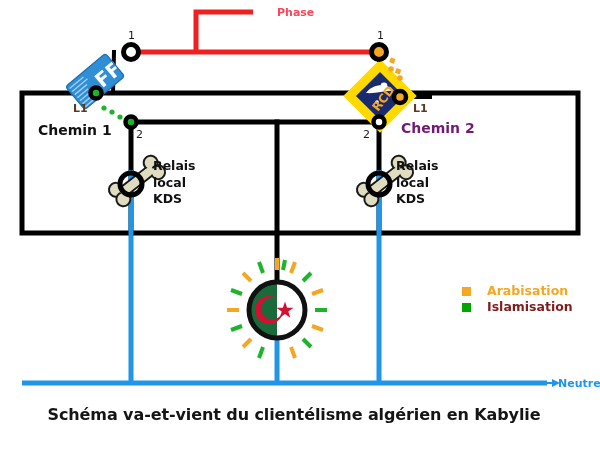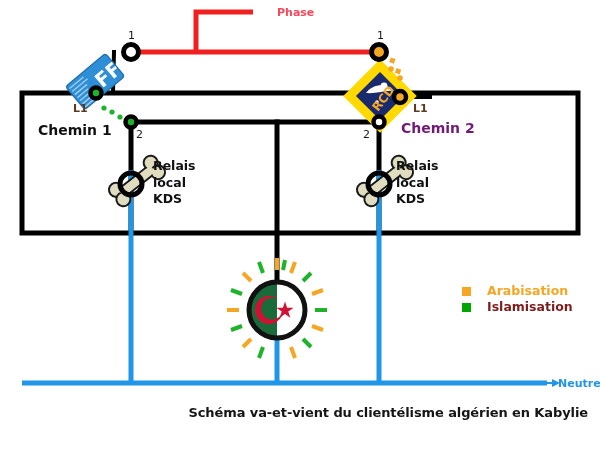--- a/index.html
+++ b/index.html
@@ -81,22 +81,22 @@
   .legend-text {
     font-size: 12.5px;
     font-weight: bold;
     line-height: 1;
   }
   .caption {
     position: absolute;
     left: 0;
     top: 405px;
     width: 588px;
-    text-align: right;
-    font-size: 13px;
+    text-align: center;
+    font-size: 16px;
     font-weight: bold;
     color: #151515;
     letter-spacing: -0.1px;
   }
 </style>
 </head>
 <body>
 
 <div id="stage">
 

